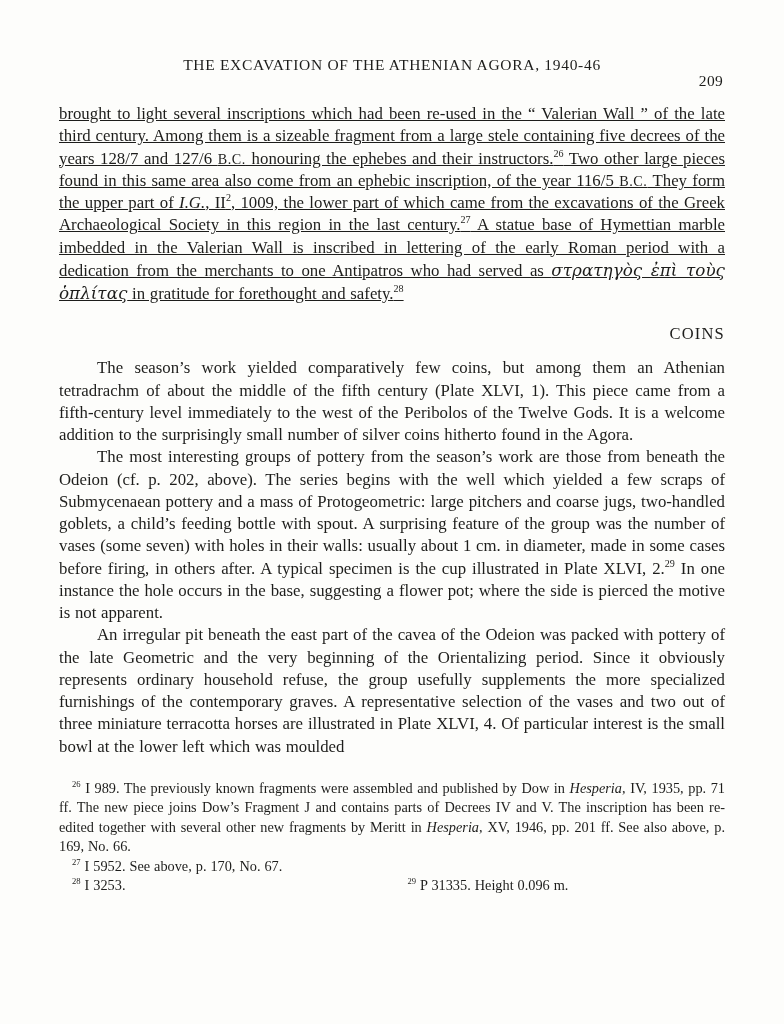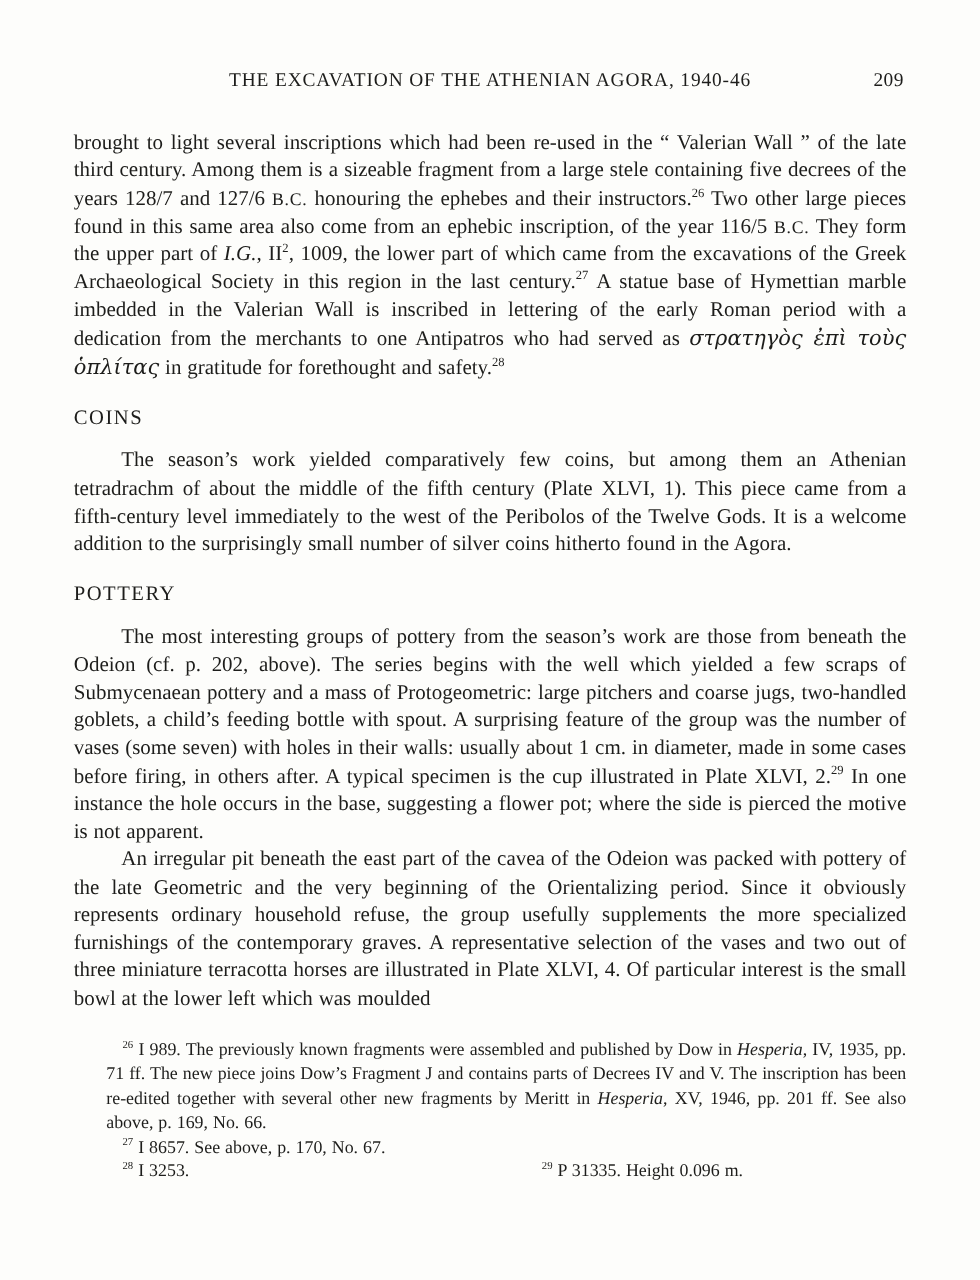--- a/index.html
+++ b/index.html
@@ -23,35 +23,35 @@
     position: relative;
     text-align: center;
     font-size: 15.5px;
     letter-spacing: 0.7px;
     margin-bottom: 29px;
     white-space: nowrap;
   }
   .page-number {
     position: absolute;
     right: 2px;
-    top: 0;
+    top: 16px;
     letter-spacing: 0.3px;
   }
   .article-body { display: block; }
   .paragraph {
     font-size: 16.8px;
     line-height: 1.325;
     text-align: justify;
     text-indent: 38px;
     margin: 0;
     word-spacing: 0.5px;
   }
-  .paragraph.noindent { text-indent: 0; }
+  .paragraph.noindent { text-indent: 0; text-decoration: underline; }
   h2.heading {
-    text-align: left;
+    text-align: right;
     font-size: 16.5px;
     font-weight: normal;
     letter-spacing: 1.2px;
     margin: 19px 0 13px 0;
     text-indent: 0;
   }
   sup {
     font-size: 0.6em;
     vertical-align: super;
     line-height: 0;
@@ -60,21 +60,20 @@
     font-size: 0.84em;
     letter-spacing: 0.6px;
   }
   i.greek {
     font-family: "DejaVu Serif", serif;
   }
   .footnotes {
     margin-top: 21px;
     font-size: 14.3px;
     line-height: 1.36;
-    margin-left: 26px;
   }
   .footnote {
     text-align: justify;
     text-indent: 13px;
     margin: 0;
     word-spacing: 0.4px;
   }
   .gap {
     display: inline-block;
     width: 282px;
@@ -86,23 +85,22 @@
 <div class="page">
   <header class="page-header">
     <span class="running-title">THE EXCAVATION OF THE ATHENIAN AGORA, 1940-46</span>
     <span class="page-number">209</span>
   </header>
 
   <main class="article-body">
       <p class="paragraph noindent"><span>brought to light several inscriptions which had been re-used in the “ Valerian Wall ” of the late third century.  Among them is a sizeable fragment from a large stele containing five decrees of the years 128/7 and 127/6 </span><span class="sc">B.C.</span><span> honouring the ephebes and their instructors.</span><sup>26</sup><span>  Two other large pieces found in this same area also come from an ephebic inscription, of the year 116/5 </span><span class="sc">B.C.</span><span>  They form the upper part of </span><i>I.G.</i><span>, II</span><sup>2</sup><span>, 1009, the lower part of which came from the excavations of the Greek Archaeological Society in this region in the last century.</span><sup>27</sup><span>  A statue base of Hymettian marble imbedded in the Valerian Wall is inscribed in lettering of the early Roman period with a dedication from the merchants to one Antipatros who had served as </span><i class="greek">στρατηγὸς ἐπὶ τοὺς ὁπλίτας</i><span> in gratitude for forethought and safety.</span><sup>28</sup></p>
       <h2 class="heading"><span>COINS</span></h2>
       <p class="paragraph"><span>The season’s work yielded comparatively few coins, but among them an Athenian tetradrachm of about the middle of the fifth century (Plate XLVI, 1).  This piece came from a fifth-century level immediately to the west of the Peribolos of the Twelve Gods.  It is a welcome addition to the surprisingly small number of silver coins hitherto found in the Agora.</span></p>
-      <h2 class="heading"><span>POTTERY</span></h2>
       <p class="paragraph"><span>The most interesting groups of pottery from the season’s work are those from beneath the Odeion (cf. p. 202, above).  The series begins with the well which yielded a few scraps of Submycenaean pottery and a mass of Protogeometric: large pitchers and coarse jugs, two-handled goblets, a child’s feeding bottle with spout.  A surprising feature of the group was the number of vases (some seven) with holes in their walls: usually about 1 cm. in diameter, made in some cases before firing, in others after. A typical specimen is the cup illustrated in Plate XLVI, 2.</span><sup>29</sup><span>  In one instance the hole occurs in the base, suggesting a flower pot; where the side is pierced the motive is not apparent.</span></p>
       <p class="paragraph"><span>An irregular pit beneath the east part of the cavea of the Odeion was packed with pottery of the late Geometric and the very beginning of the Orientalizing period.  Since it obviously represents ordinary household refuse, the group usefully supplements the more specialized furnishings of the contemporary graves.  A representative selection of the vases and two out of three miniature terracotta horses are illustrated in Plate XLVI, 4.  Of particular interest is the small bowl at the lower left which was moulded</span></p>
     </main>
 
   <section class="footnotes">
       <p class="footnote"><sup>26</sup><span> I 989.  The previously known fragments were assembled and published by Dow in </span><i>Hesperia</i><span>, IV, 1935, pp. 71 ff.  The new piece joins Dow’s Fragment J and contains parts of Decrees IV and V. The inscription has been re-edited together with several other new fragments by Meritt in </span><i>Hesperia</i><span>, XV, 1946, pp. 201 ff.  See also above, p. 169, No. 66.</span></p>
-      <p class="footnote"><sup>27</sup><span> I 8657.  See above, p. 170, No. 67.</span></p>
+      <p class="footnote"><sup>27</sup><span> I 5952.  See above, p. 170, No. 67.</span></p>
       <p class="footnote"><sup>28</sup><span> I 3253.</span><span class="gap"></span><sup>29</sup><span> P 31335.  Height 0.096 m.</span></p>
     </section>
 </div>
 
 </body></html>

